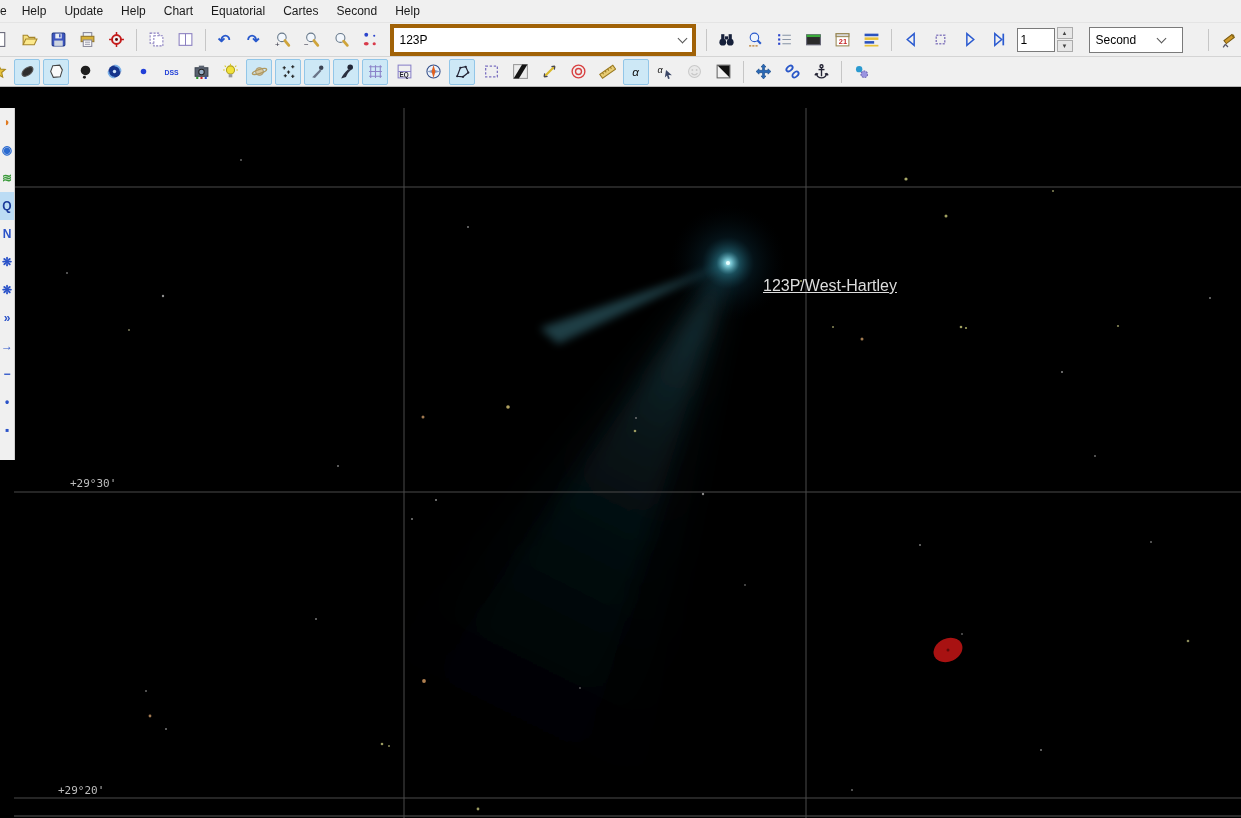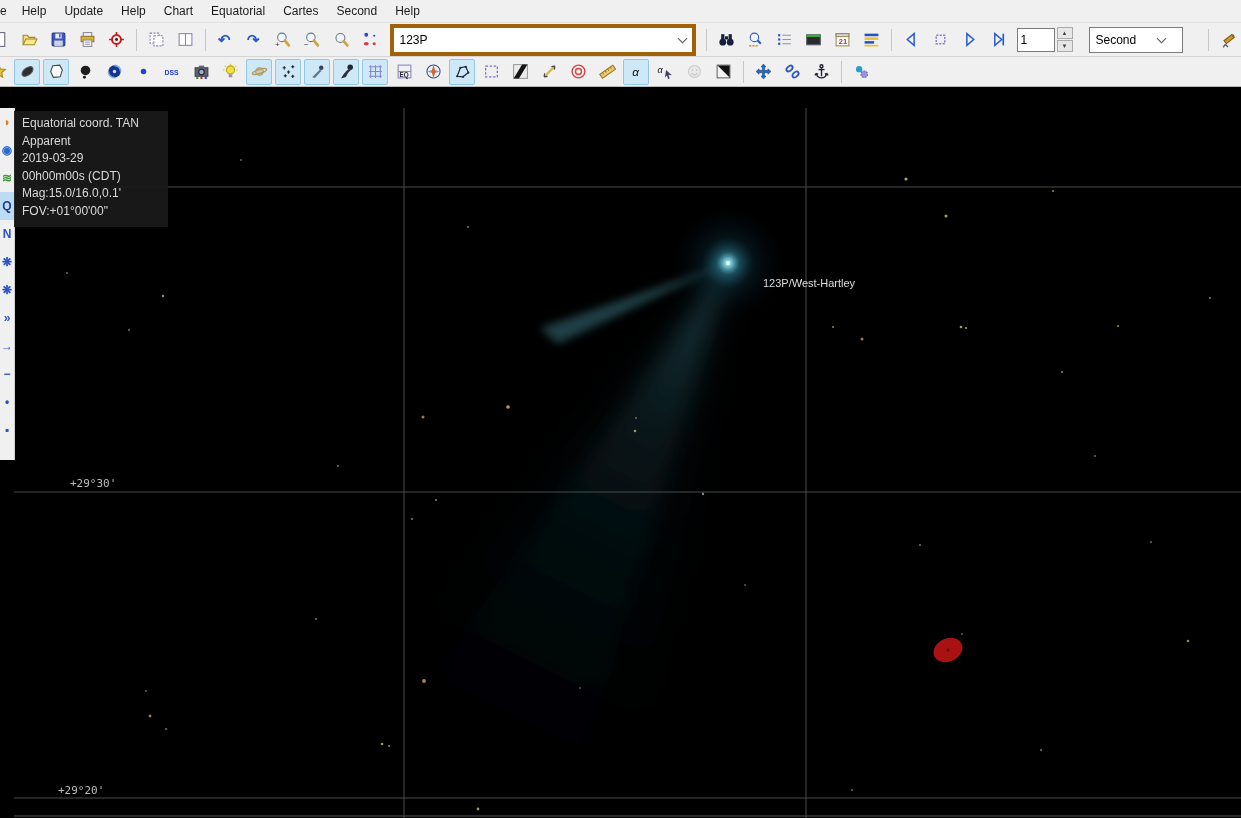--- a/index.html
+++ b/index.html
@@ -52,21 +52,21 @@
   .chart svg.sky{position:absolute;left:0;top:0;}
   .side-toolbar{position:absolute;left:0;top:0;width:14px;height:352px;background:#f0f0f0;
     border-right:1px solid #d0d0d0;overflow:hidden;z-index:5;}
   .side-item{width:14px;height:28px;display:flex;align-items:center;justify-content:center;
     font-size:12px;font-weight:bold;overflow:hidden;}
   .side-item.pressed{background:#bcdcf4;}
   .info-overlay{position:absolute;left:14px;top:3px;width:138px;background:rgba(26,26,26,.93);
     color:#dadada;font-size:12px;line-height:17.5px;padding:4px 8px 7px;z-index:6;}
   .grid-label{position:absolute;color:#bdbdbd;font-family:"DejaVu Sans Mono",monospace;
     font-size:11px;z-index:4;margin-left:46px;}
-  .sky-label{position:absolute;color:#dddddd;font-size:11px;z-index:4;}
+  .sky-label{position:absolute;color:#dddddd;font-size:16px;z-index:4;text-decoration:underline;}
 </style>
 </head>
 <body>
 
 <div class="app">
   <div class="menubar" id="menubar">
       <span class="menu-item clipped">e</span>
       <span class="menu-item">Help</span>
       <span class="menu-item">Update</span>
       <span class="menu-item">Help</span>
@@ -684,25 +684,17 @@
         <div class="side-item" style="color: rgb(42, 82, 200);">N</div>
         <div class="side-item" style="color: rgb(42, 82, 200);">❋</div>
         <div class="side-item" style="color: rgb(42, 82, 200);">❋</div>
         <div class="side-item" style="color: rgb(42, 82, 200);">»</div>
         <div class="side-item" style="color: rgb(42, 82, 200);">→</div>
         <div class="side-item" style="color: rgb(42, 82, 200);">−</div>
         <div class="side-item" style="color: rgb(42, 82, 200);">•</div>
         <div class="side-item" style="color: rgb(42, 82, 200);">▪</div>
       </div>
 
-    <div class="info-overlay">
-      <div>Equatorial coord. TAN</div>
-      <div>Apparent</div>
-      <div>2019-03-29</div>
-      <div>00h00m00s (CDT)</div>
-      <div>Mag:15.0/16.0,0.1'</div>
-      <div>FOV:+01°00'00"</div>
-    </div>
   <div class="grid-label" style="left: 24px; top: 369px;">+29°30'</div>
       <div class="grid-label" style="left: 12px; top: 676px;">+29°20'</div>
       <div class="sky-label" style="left: 763px; top: 169px;">123P/West-Hartley</div>
     </div>
 </div>
 
 </body></html>

